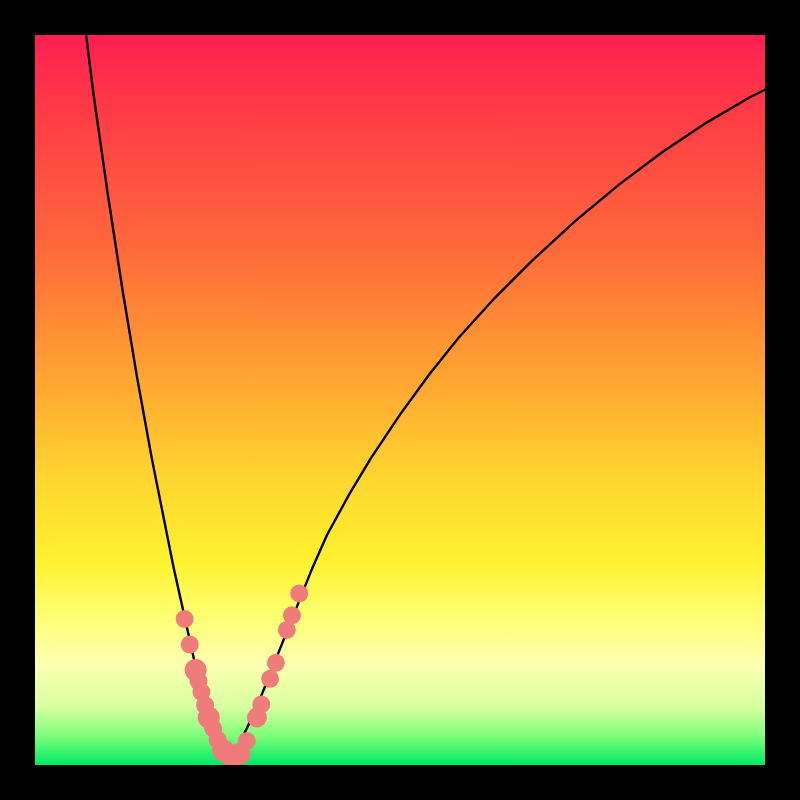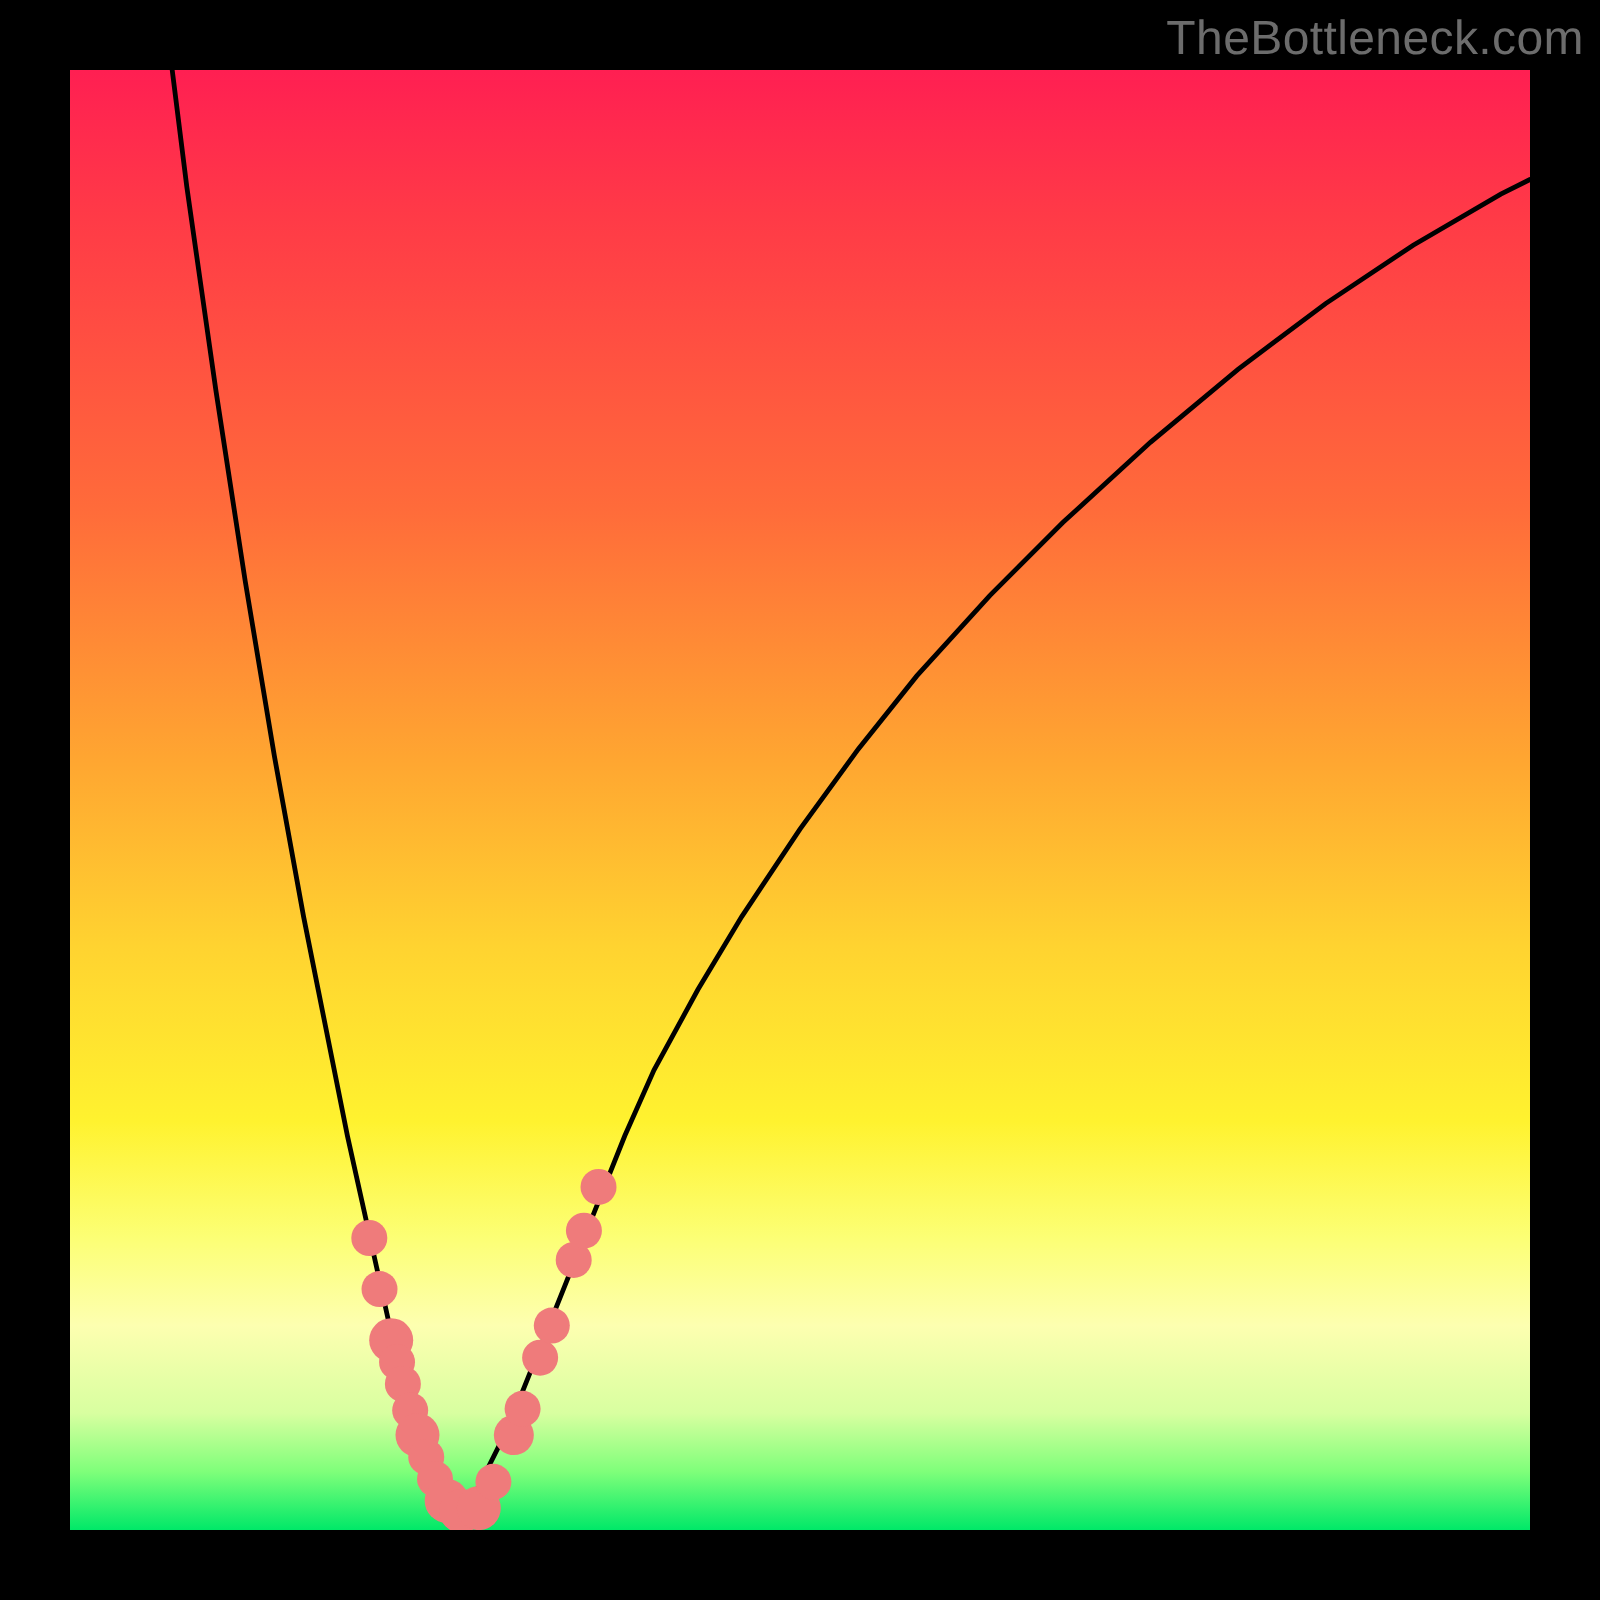--- a/index.html
+++ b/index.html
@@ -85,14 +85,13 @@
           <circle cx="221.92" cy="682.55" r="10" fill="#ef7b7b" stroke="#e06868" stroke-width="0"></circle>
           <circle cx="226.30" cy="669.41" r="9" fill="#ef7b7b" stroke="#e06868" stroke-width="0"></circle>
           <circle cx="235.06" cy="643.86" r="9" fill="#ef7b7b" stroke="#e06868" stroke-width="0"></circle>
           <circle cx="240.90" cy="627.80" r="9" fill="#ef7b7b" stroke="#e06868" stroke-width="0"></circle>
           <circle cx="251.85" cy="594.95" r="9" fill="#ef7b7b" stroke="#e06868" stroke-width="0"></circle>
           <circle cx="256.96" cy="580.35" r="9" fill="#ef7b7b" stroke="#e06868" stroke-width="0"></circle>
           <circle cx="264.26" cy="558.45" r="9" fill="#ef7b7b" stroke="#e06868" stroke-width="0"></circle>
         </g>
     </svg>
   </div>
-  <div class="watermark">TheBottleneck.com</div>
 </div>
 
 </body></html>

